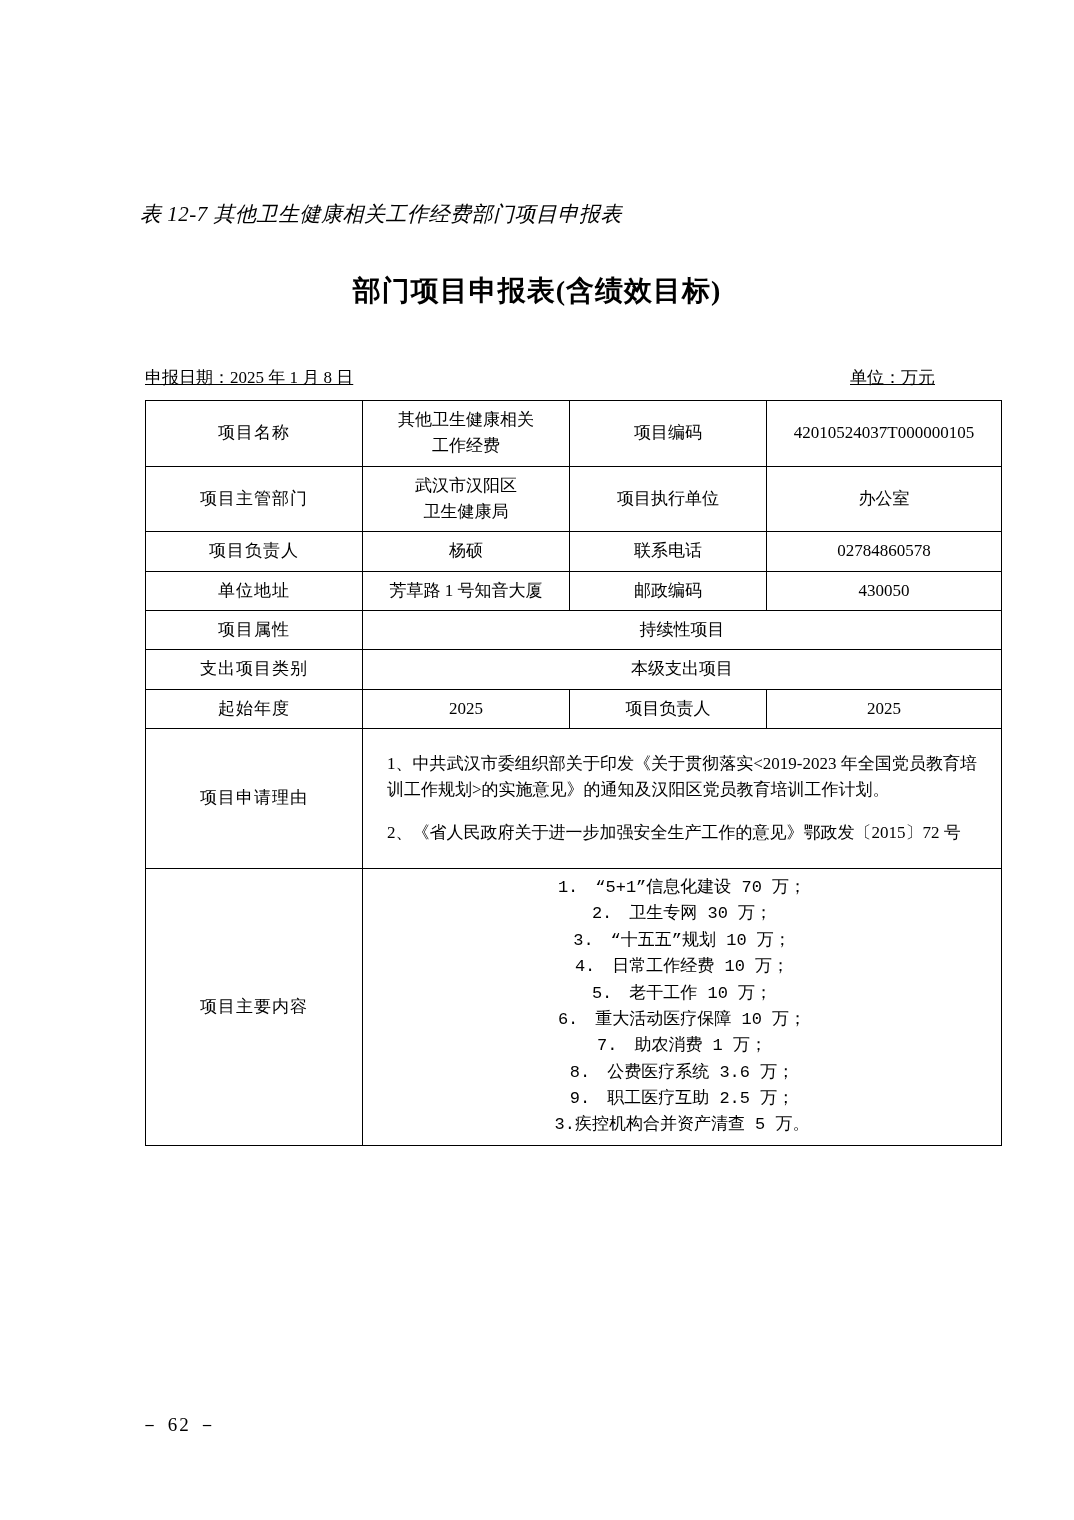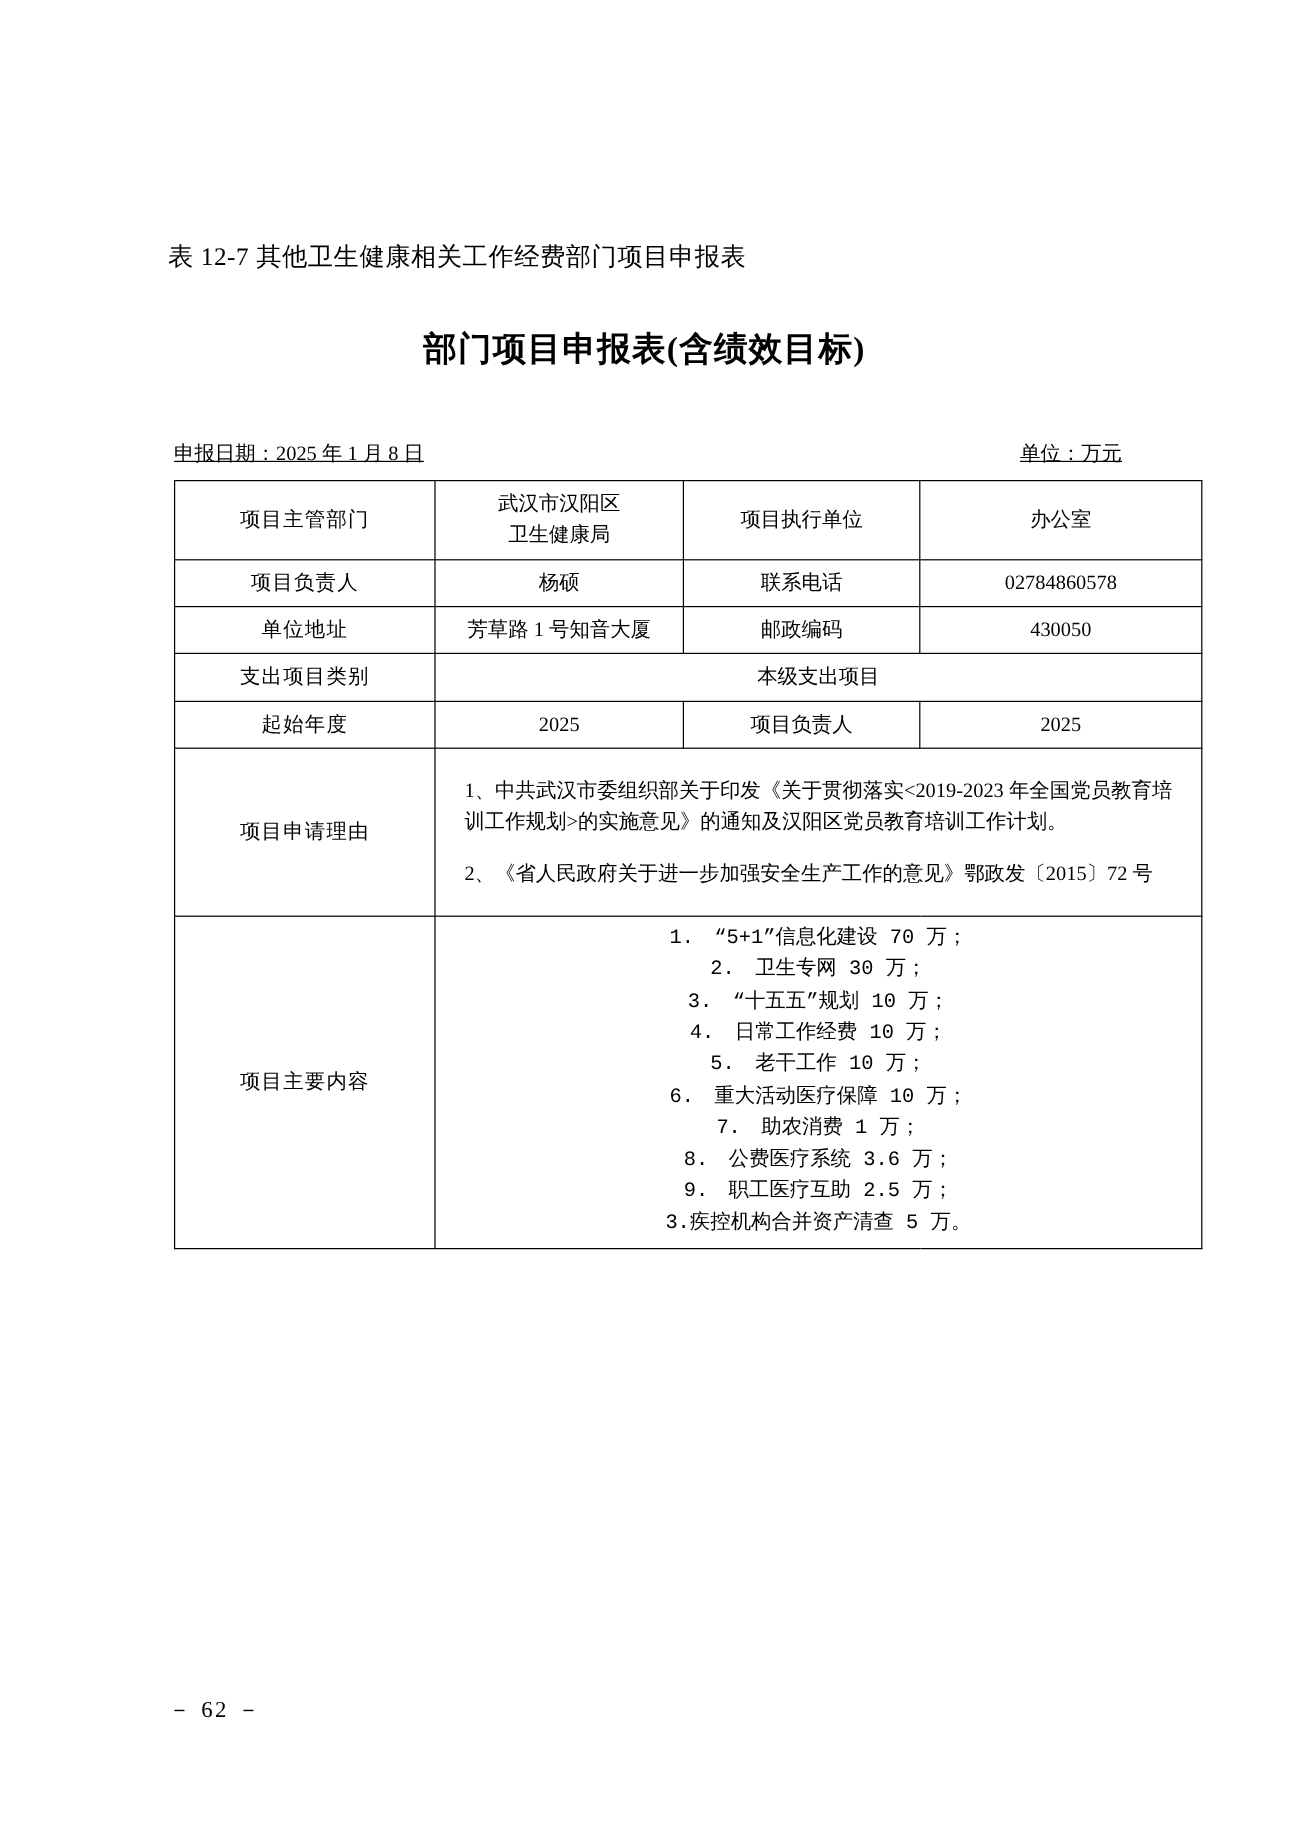--- a/index.html
+++ b/index.html
@@ -21,20 +21,21 @@
     width: 1074px;
     height: 1520px;
   }
   .doc-heading {
     position: absolute;
     left: 140px;
     top: 200px;
     font-size: 21px;
     letter-spacing: 0.5px;
     white-space: nowrap;
+    font-style: italic;
   }
   .doc-title {
     position: absolute;
     left: 0;
     top: 272px;
     width: 1074px;
     text-align: center;
     font-size: 28px;
     font-weight: bold;
     letter-spacing: 1px;
@@ -111,20 +112,29 @@
 
   <div class="doc-title">部门项目申报表(含绩效目标)</div>
 
   <div class="meta-row">
     <span>申报日期：2025 年 1 月 8 日</span>
     <span>单位：万元</span>
   </div>
 
   <table class="main">
     <tbody>
+      <tr>
+        <td class="label">项目名称</td>
+        <td class="val-a two-line">
+          <div>其他卫生健康相关</div>
+          <div>工作经费</div>
+        </td>
+        <td class="label-b">项目编码</td>
+        <td class="val-b">42010524037T000000105</td>
+      </tr>
 
       <tr>
         <td class="label">项目主管部门</td>
         <td class="val-a two-line">
           <div>武汉市汉阳区</div>
           <div>卫生健康局</div>
         </td>
         <td class="label-b">项目执行单位</td>
         <td class="val-b">办公室</td>
       </tr>
@@ -136,20 +146,24 @@
         <td class="val-b">02784860578</td>
       </tr>
 
       <tr>
         <td class="label">单位地址</td>
         <td class="val-a">芳草路 1 号知音大厦</td>
         <td class="label-b">邮政编码</td>
         <td class="val-b">430050</td>
       </tr>
 
+      <tr>
+        <td class="label">项目属性</td>
+        <td colspan="3">持续性项目</td>
+      </tr>
 
       <tr>
         <td class="label">支出项目类别</td>
         <td colspan="3">本级支出项目</td>
       </tr>
 
       <tr>
         <td class="label">起始年度</td>
         <td class="val-a">2025</td>
         <td class="label-b">项目负责人</td>

